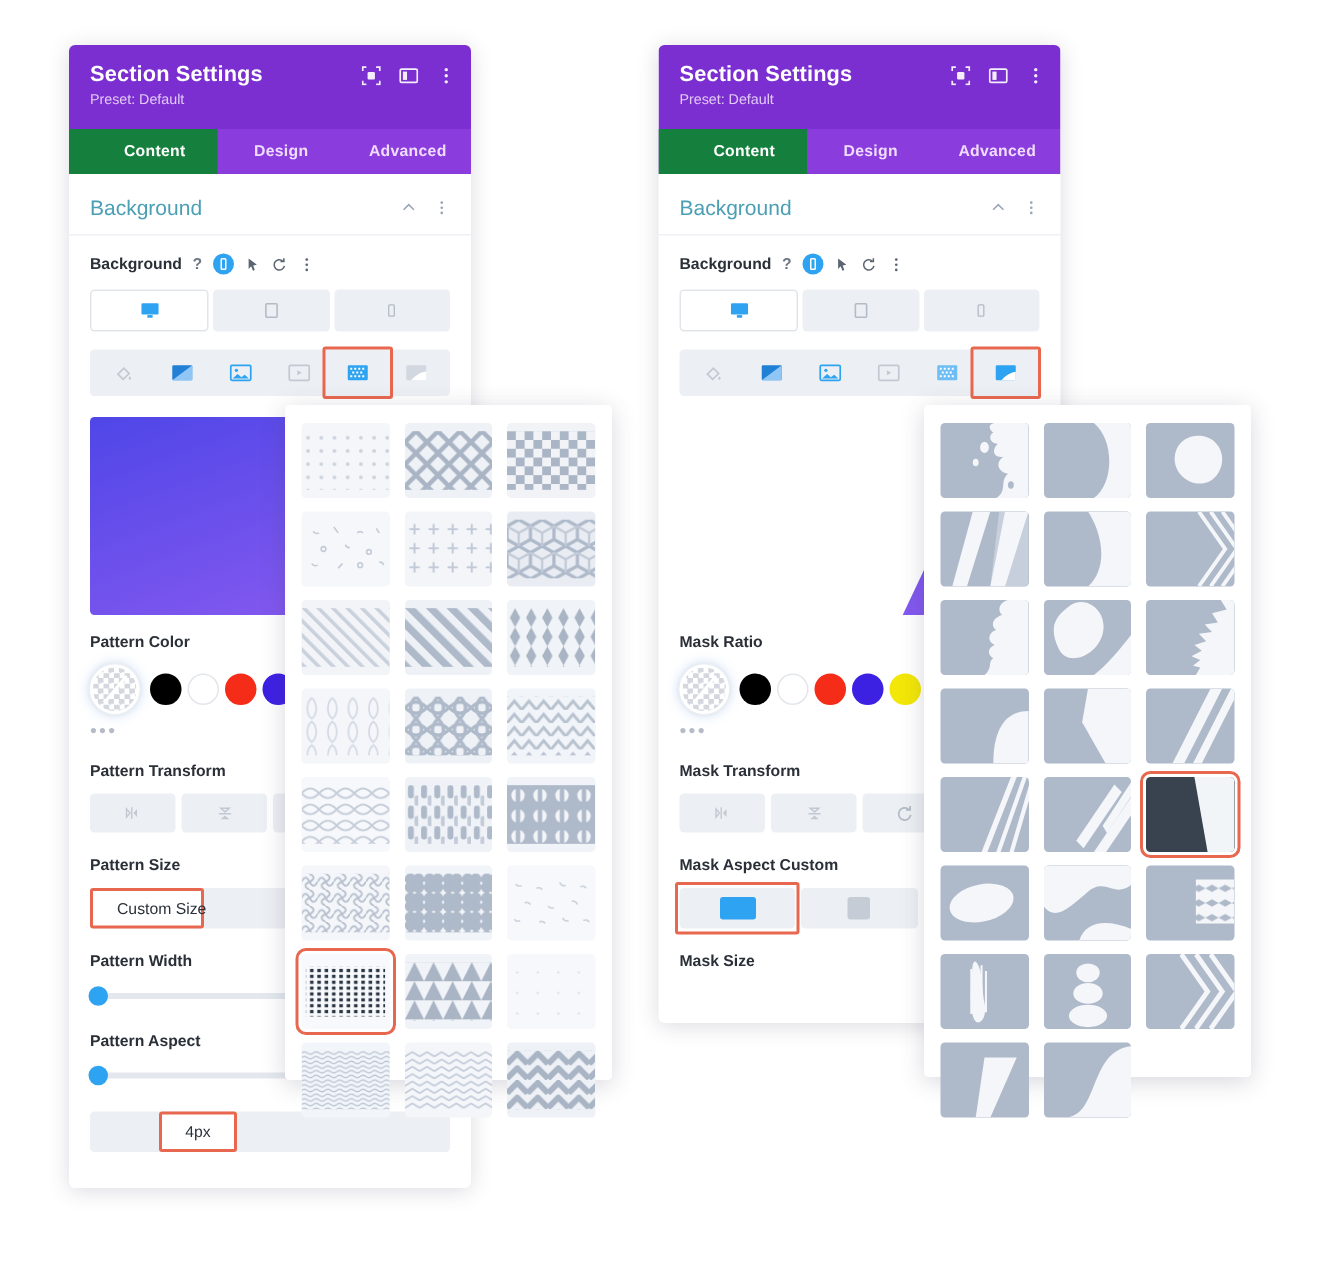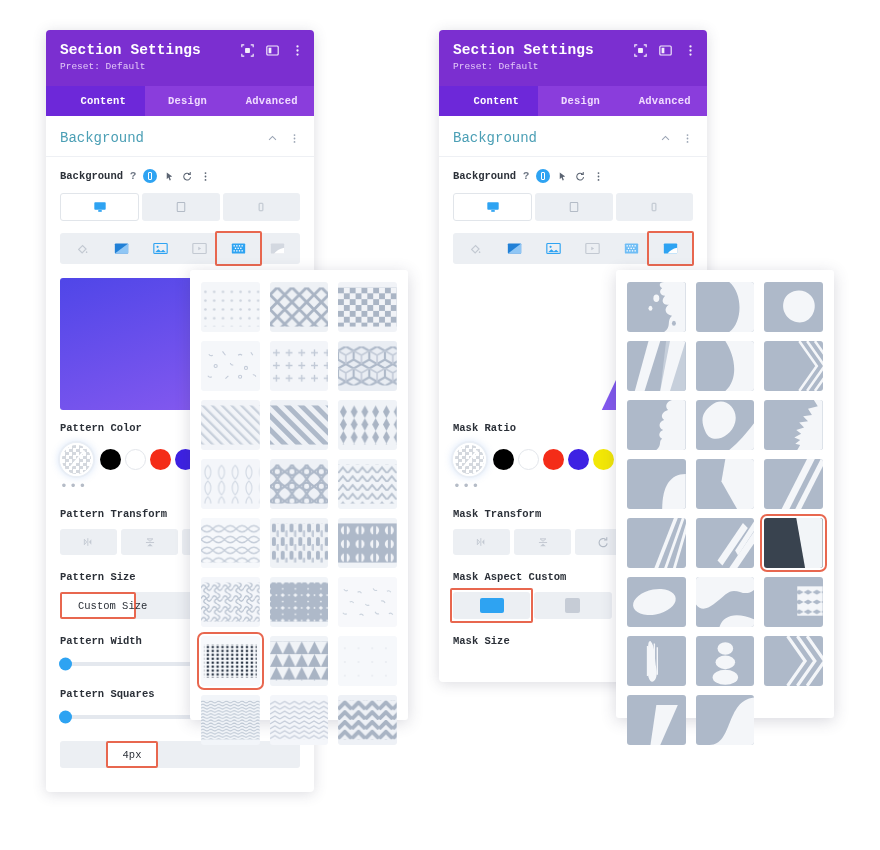--- a/index.html
+++ b/index.html
@@ -12,21 +12,20 @@
   .stage { position: relative; width: 880px; height: 850px; }
 
   
   .panel {
     position: absolute;
     width: 268px;
     background: #fff;
     border-radius: 4px;
     box-shadow: 0 2px 14px rgba(60,60,90,.18);
     overflow: hidden;
-    font-family: Liberation Mono, monospace;
   }
   #panel-left  { left: 46px;  top: 30px; height: 762px; }
   #panel-right { left: 439px; top: 30px; height: 652px; }
 
   .panel-header {
     background: #7b2fd0;
     padding: 12px 14px 9px 14px;
     position: relative;
     height: 56px;
   }
@@ -38,21 +37,21 @@
   }
   .hdr-icons { position: absolute; right: 10px; top: 14px; display: flex; gap: 12px; align-items: center; }
   .hdr-ic { width: 13px; height: 13px; display: block; opacity: .92; }
 
   .tabs { display: flex; background: #8a3ddc; height: 30px; }
   .tab {
     flex: 1; display: flex; align-items: center; justify-content: center;
     color: #f0dcff; font-size: 10.5px; font-weight: bold; letter-spacing: .2px;
     cursor: pointer;
   }
-  .tab.active { background: #6d28d9; color: #fff; padding-left: 15px; }
+  .tab.active { background: #15803d; color: #fff; padding-left: 15px; }
 
   .section-bar {
     display: flex; align-items: center; padding: 14px 14px 10px 14px;
     border-bottom: 1px solid #eef0f4;
   }
   .section-title { color: #4b9fb5; font-size: 14px; flex: 1; }
   .section-acts { display: flex; gap: 11px; align-items: center; color: #9aa4b4; }
 
   .body { padding: 12px 14px 0 14px; }
 
@@ -393,21 +392,21 @@
         <span class="val" style="padding-left:9px">Custom Size</span>
       </div>
 
       <div class="lbl">Pattern Width</div>
       <div class="slider">
         <div class="track">
             <span class="knob"></span>
           </div>
       </div>
 
-      <div class="lbl">Pattern Squares</div>
+      <div class="lbl">Pattern Aspect</div>
       <div class="slider">
         <div class="track">
             <span class="knob"></span>
           </div>
       </div>
 
       <div class="value-field">
         <div class="hl">4px</div>
       </div>
 

